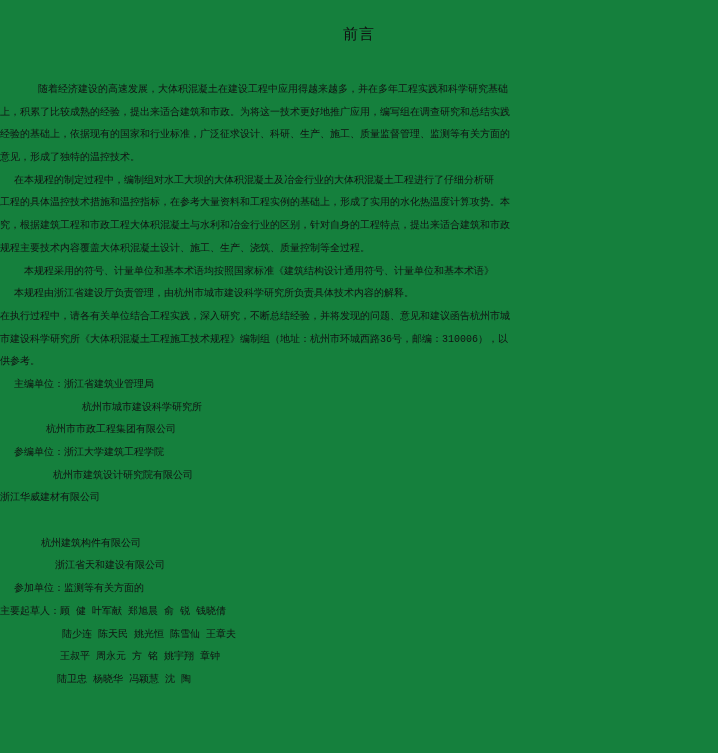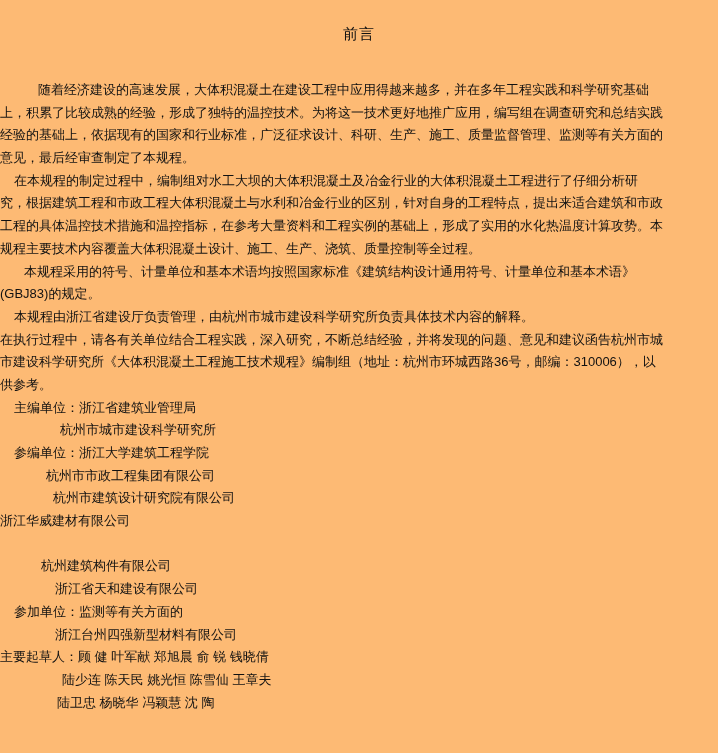--- a/index.html
+++ b/index.html
@@ -4,78 +4,78 @@
 <style>
   html, body {
     margin: 0;
     padding: 0;
     background: #ffffff;
   }
   .page {
     position: relative;
     width: 718px;
     height: 753px;
-    background: #fdba74;
+    background: #15803d;
     overflow: hidden;
     font-family: "Liberation Sans", "DejaVu Sans", sans-serif;
     color: #111111;
   }
   .doc {
     padding-top: 26px;
   }
   .doc-title {
     text-align: center;
     font-size: 15px;
     line-height: 16px;
     height: 16px;
     letter-spacing: 1px;
     color: #111111;
   }
   .body-lines {
     margin-top: 37px;
   }
   .line {
-    font-size: 13px;
+    font-size: 10px;
     line-height: 22.7px;
     height: 22.7px;
     white-space: nowrap;
     overflow: hidden;
     color: #111111;
+    font-family: Liberation Mono, monospace;
   }
 </style>
 </head>
 <body>
 
 <div class="page">
   <div class="doc">
     <div class="doc-title">前言</div>
     <div class="body-lines">
       <div class="line" style="padding-left:38px">随着经济建设的高速发展，大体积混凝土在建设工程中应用得越来越多，并在多年工程实践和科学研究基础</div>
-      <div class="line">上，积累了比较成熟的经验，形成了独特的温控技术。为将这一技术更好地推广应用，编写组在调查研究和总结实践</div>
+      <div class="line">上，积累了比较成熟的经验，提出来适合建筑和市政。为将这一技术更好地推广应用，编写组在调查研究和总结实践</div>
       <div class="line">经验的基础上，依据现有的国家和行业标准，广泛征求设计、科研、生产、施工、质量监督管理、监测等有关方面的</div>
-      <div class="line">意见，最后经审查制定了本规程。</div>
+      <div class="line">意见，形成了独特的温控技术。</div>
       <div class="line" style="padding-left:14px">在本规程的制定过程中，编制组对水工大坝的大体积混凝土及冶金行业的大体积混凝土工程进行了仔细分析研</div>
+      <div class="line">工程的具体温控技术措施和温控指标，在参考大量资料和工程实例的基础上，形成了实用的水化热温度计算攻势。本</div>
       <div class="line">究，根据建筑工程和市政工程大体积混凝土与水利和冶金行业的区别，针对自身的工程特点，提出来适合建筑和市政</div>
-      <div class="line">工程的具体温控技术措施和温控指标，在参考大量资料和工程实例的基础上，形成了实用的水化热温度计算攻势。本</div>
       <div class="line">规程主要技术内容覆盖大体积混凝土设计、施工、生产、浇筑、质量控制等全过程。</div>
       <div class="line" style="padding-left:24px">本规程采用的符号、计量单位和基本术语均按照国家标准《建筑结构设计通用符号、计量单位和基本术语》</div>
-      <div class="line">(GBJ83)的规定。</div>
       <div class="line" style="padding-left:14px">本规程由浙江省建设厅负责管理，由杭州市城市建设科学研究所负责具体技术内容的解释。</div>
       <div class="line">在执行过程中，请各有关单位结合工程实践，深入研究，不断总结经验，并将发现的问题、意见和建议函告杭州市城</div>
       <div class="line">市建设科学研究所《大体积混凝土工程施工技术规程》编制组（地址：杭州市环城西路36号，邮编：310006），以</div>
       <div class="line">供参考。</div>
       <div class="line" style="padding-left:14px">主编单位：浙江省建筑业管理局</div>
-      <div class="line" style="padding-left:60px">杭州市城市建设科学研究所</div>
+      <div class="line" style="padding-left:82px">杭州市城市建设科学研究所</div>
+      <div class="line" style="padding-left:46px">杭州市市政工程集团有限公司</div>
       <div class="line" style="padding-left:14px">参编单位：浙江大学建筑工程学院</div>
-      <div class="line" style="padding-left:46px">杭州市市政工程集团有限公司</div>
       <div class="line" style="padding-left:53px">杭州市建筑设计研究院有限公司</div>
       <div class="line" style="">浙江华威建材有限公司</div>
       <div class="line"></div>
       <div class="line" style="padding-left:41px">杭州建筑构件有限公司</div>
       <div class="line" style="padding-left:55px">浙江省天和建设有限公司</div>
       <div class="line" style="padding-left:14px">参加单位：监测等有关方面的</div>
-      <div class="line" style="padding-left:55px">浙江台州四强新型材料有限公司</div>
       <div class="line" style="">主要起草人：顾 健 叶军献 郑旭晨 俞 锐 钱晓倩</div>
       <div class="line" style="padding-left:62px">陆少连 陈天民 姚光恒 陈雪仙 王章夫</div>
+      <div class="line" style="padding-left:60px">王叔平 周永元 方 铭 姚宇翔 章钟</div>
       <div class="line" style="padding-left:57px">陆卫忠 杨晓华 冯颖慧 沈 陶</div>
     </div>
   </div>
 </div>
 
 </body></html>

